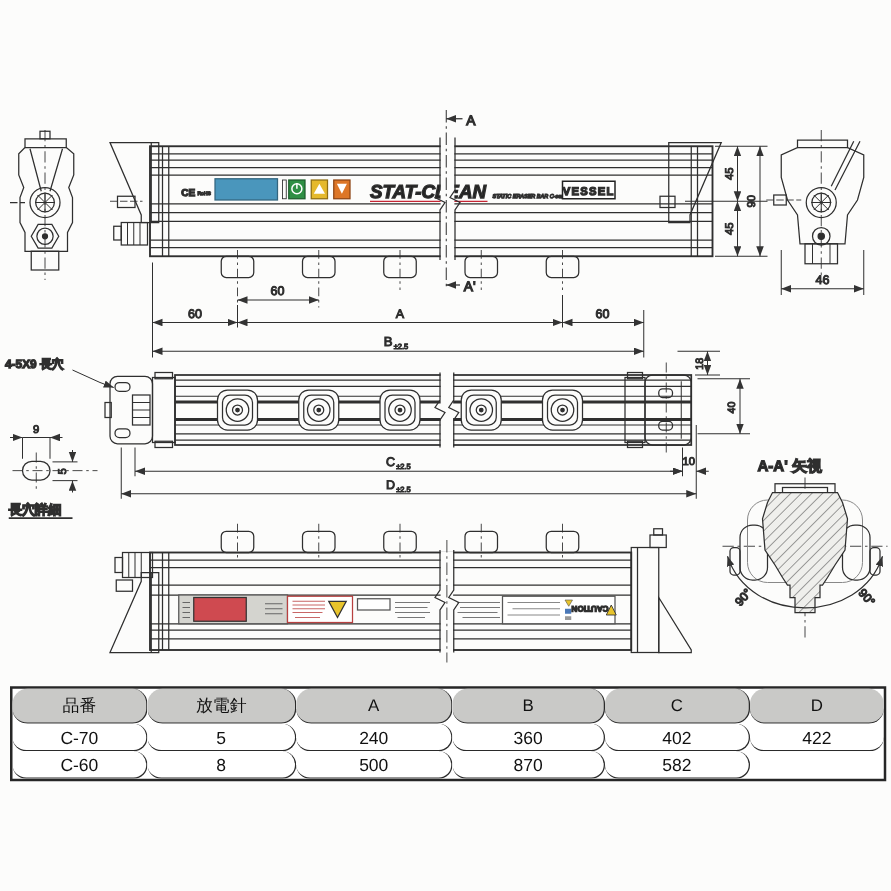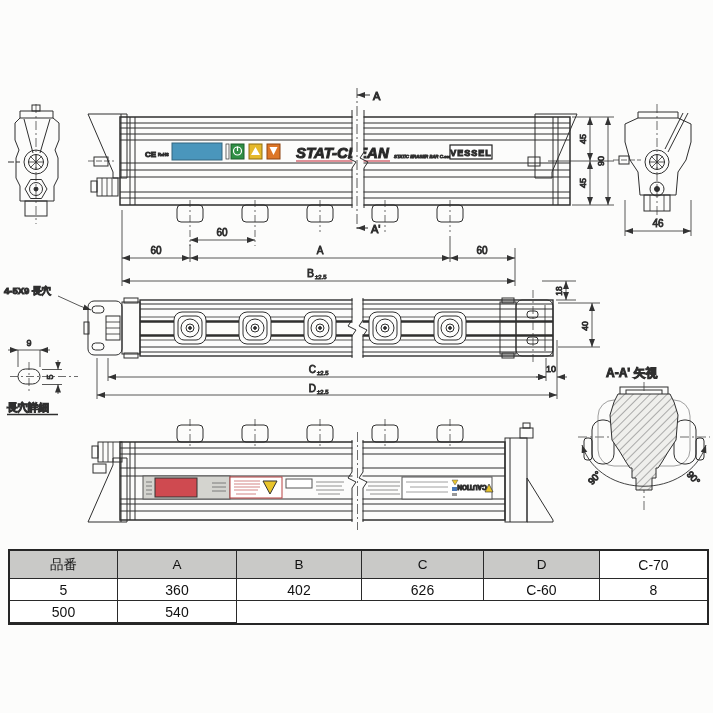--- a/index.html
+++ b/index.html
@@ -5,21 +5,21 @@
   html,body{margin:0;padding:0;background:#ffffff;}
   .canvas{position:relative;width:713px;height:713px;background:#fcfcfb;overflow:hidden;
           font-family:"Liberation Sans", sans-serif;}
   svg{position:absolute;top:0;left:0;}
   svg text{font-family:"Liberation Sans", sans-serif;fill:#222;}
   .dim-table{position:absolute;left:8px;top:549px;display:grid;
     grid-template-columns:108px 119px 125px 122px 116px 107px;
     grid-template-rows:28px 22px 22px;
     border:2px solid #262626;background:#fff;color:#111;font-size:14px;}
   .dim-table .td{border-right:1.5px solid #2a2a2a;border-bottom:1.5px solid #2a2a2a;
-    display:flex;align-items:center;justify-content:center;line-height:1;}
+    display:flex;align-items:center;justify-content:center;line-height:1;border-radius:12px;}
   .dim-table .td:nth-child(6n){border-right:none;}
   .dim-table .th{background:#c9c9c7;font-size:13.5px;}
 </style>
 </head>
 <body>
 
 <div class="canvas">
 <svg width="713" height="545" viewBox="0 0 713 545">
 <defs>
   <marker id="arrow" orient="auto-start-reverse" markerWidth="12" markerHeight="10" refX="8" refY="3" markerUnits="userSpaceOnUse">
@@ -331,29 +331,32 @@
 
   <rect x="352.5" y="441" width="10" height="80" fill="#fcfcfb" stroke="none"></rect>
   <path d="M352,440 V472 L348,478 L356,482 L352,488 V522"></path>
   <path d="M363,440 V472 L359,478 L367,482 L363,488 V522"></path>
   <line x1="357.5" y1="432" x2="357.5" y2="530" stroke-dasharray="10 3 2 3" stroke-width="0.7"></line>
 </g>
 </svg>
 
 <div class="dim-table">
   <div class="td th">品番</div>
+  <div class="td th">放電針</div>
   <div class="td th">A</div>
   <div class="td th">B</div>
   <div class="td th">C</div>
   <div class="td th">D</div>
 
   <div class="td">C-70</div>
   <div class="td">5</div>
+  <div class="td">240</div>
   <div class="td">360</div>
   <div class="td">402</div>
-  <div class="td">626</div>
+  <div class="td">422</div>
 
   <div class="td">C-60</div>
   <div class="td">8</div>
   <div class="td">500</div>
-  <div class="td">540</div>
+  <div class="td">870</div>
+  <div class="td">582</div>
 </div>
 </div>
 
 </body></html>

